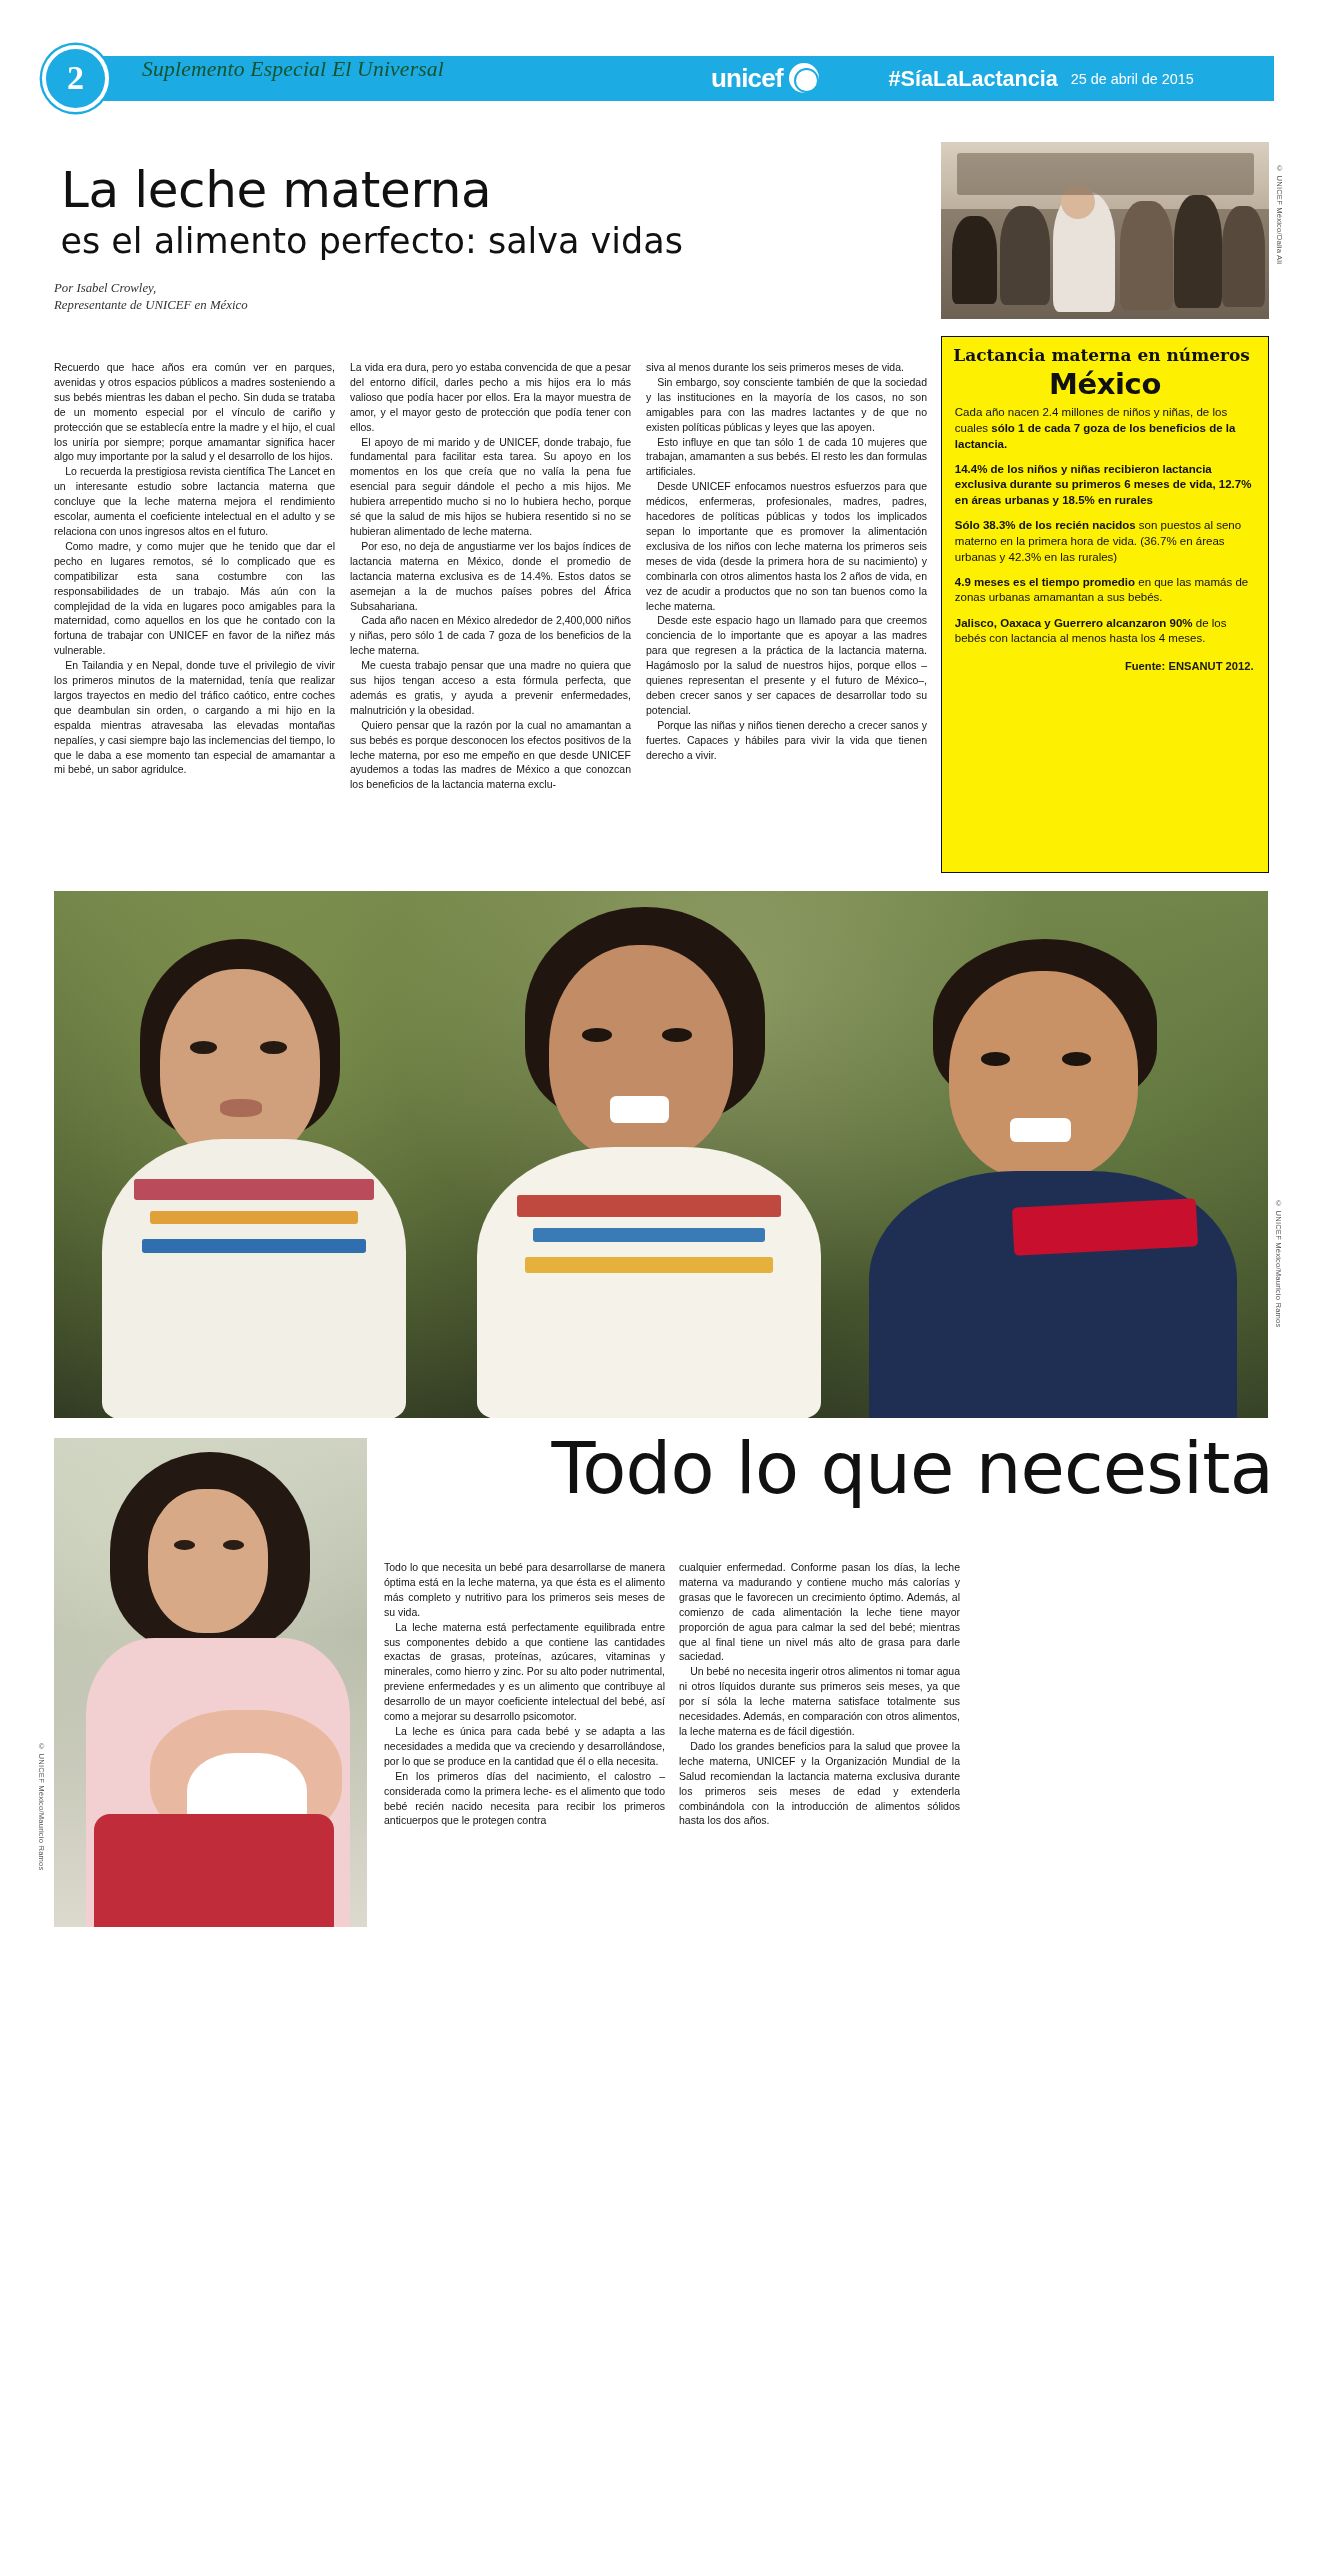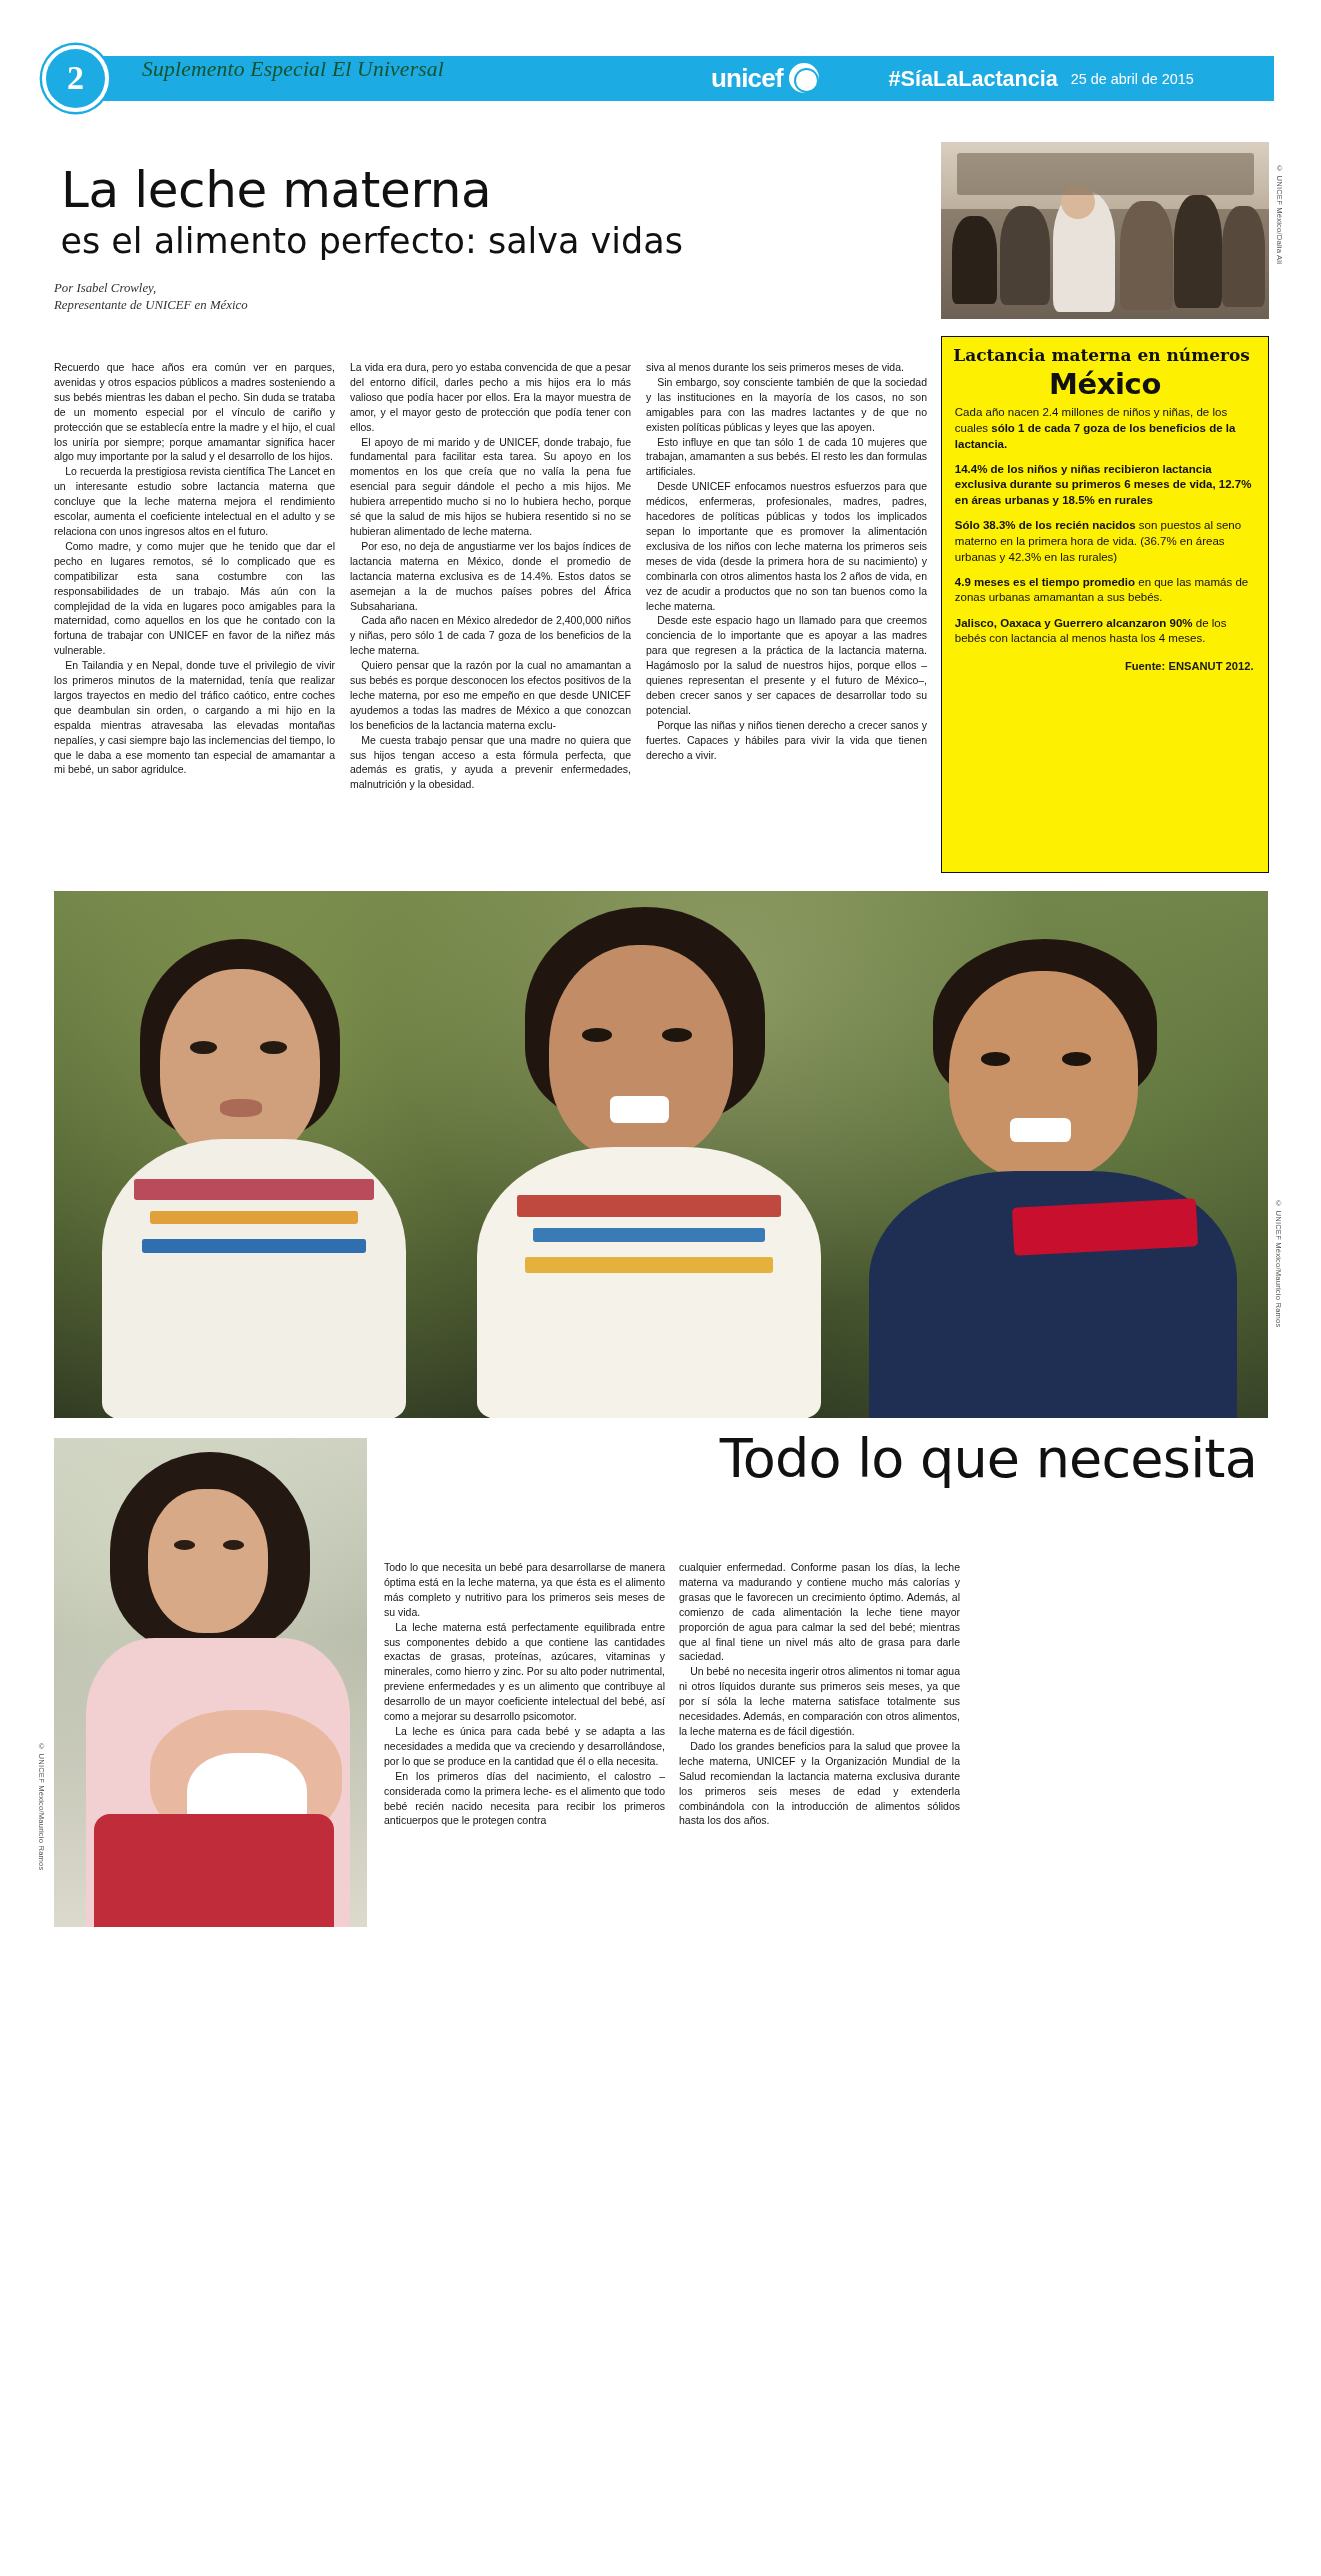--- a/index.html
+++ b/index.html
@@ -270,25 +270,25 @@
   }
   .mp-bg {
     position: absolute; inset: 0;
     background:
       radial-gradient(circle at 30% 15%, rgba(210,215,195,0.9) 0%, rgba(150,155,135,0) 55%),
       linear-gradient(180deg, #cfd2c2 0%, #b9bdab 40%, #dcd9cd 100%);
   }
 
   .section2-title {
     position: absolute;
-    left: 372px; top: 1430px;
+    left: 388px; top: 1430px;
     width: 885px;
     text-align: right;
     font-family: "DejaVu Sans", sans-serif;
-    font-size: 54px;
+    font-size: 72px;
     font-weight: normal;
     line-height: 1.06;
     color: #111;
     letter-spacing: -0.8px;
   }
 
   .col-b {
     position: absolute;
     top: 1560px;
     width: 281px;
@@ -348,22 +348,22 @@
     <p>Recuerdo que hace años era común ver en parques, avenidas y otros espacios públicos a madres sosteniendo a sus bebés mientras les daban el pecho. Sin duda se trataba de un momento especial por el vínculo de cariño y protección que se establecía entre la madre y el hijo, el cual los uniría por siempre; porque amamantar significa hacer algo muy importante por la salud y el desarrollo de los hijos.</p>
     <p>Lo recuerda la prestigiosa revista científica The Lancet en un interesante estudio sobre lactancia materna que concluye que la leche materna mejora el rendimiento escolar, aumenta el coeficiente intelectual en el adulto y se relaciona con unos ingresos altos en el futuro.</p>
     <p>Como madre, y como mujer que he tenido que dar el pecho en lugares remotos, sé lo complicado que es compatibilizar esta sana costumbre con las responsabilidades de un trabajo. Más aún con la complejidad de la vida en lugares poco amigables para la maternidad, como aquellos en los que he contado con la fortuna de trabajar con UNICEF en favor de la niñez más vulnerable.</p>
     <p>En Tailandia y en Nepal, donde tuve el privilegio de vivir los primeros minutos de la maternidad, tenía que realizar largos trayectos en medio del tráfico caótico, entre coches que deambulan sin orden, o cargando a mi hijo en la espalda mientras atravesaba las elevadas montañas nepalíes, y casi siempre bajo las inclemencias del tiempo, lo que le daba a ese momento tan especial de amamantar a mi bebé, un sabor agridulce.</p>
   </div>
   <div class="col" id="col2">
     <p>La vida era dura, pero yo estaba convencida de que a pesar del entorno difícil, darles pecho a mis hijos era lo más valioso que podía hacer por ellos. Era la mayor muestra de amor, y el mayor gesto de protección que podía tener con ellos.</p>
     <p>El apoyo de mi marido y de UNICEF, donde trabajo, fue fundamental para facilitar esta tarea. Su apoyo en los momentos en los que creía que no valía la pena fue esencial para seguir dándole el pecho a mis hijos. Me hubiera arrepentido mucho si no lo hubiera hecho, porque sé que la salud de mis hijos se hubiera resentido si no se hubieran alimentado de leche materna.</p>
     <p>Por eso, no deja de angustiarme ver los bajos índices de lactancia materna en México, donde el promedio de lactancia materna exclusiva es de 14.4%. Estos datos se asemejan a la de muchos países pobres del África Subsahariana.</p>
     <p>Cada año nacen en México alrededor de 2,400,000 niños y niñas, pero sólo 1 de cada 7 goza de los beneficios de la leche materna.</p>
+    <p>Me cuesta trabajo pensar que una madre no quiera que sus hijos tengan acceso a esta fórmula perfecta, que además es gratis, y ayuda a prevenir enfermedades, malnutrición y la obesidad.</p>
     <p>Quiero pensar que la razón por la cual no amamantan a sus bebés es porque desconocen los efectos positivos de la leche materna, por eso me empeño en que desde UNICEF ayudemos a todas las madres de México a que conozcan los beneficios de la lactancia materna exclu-</p>
-    <p>Me cuesta trabajo pensar que una madre no quiera que sus hijos tengan acceso a esta fórmula perfecta, que además es gratis, y ayuda a prevenir enfermedades, malnutrición y la obesidad.</p>
   </div>
   <div class="col" id="col3">
     <p>siva al menos durante los seis primeros meses de vida.</p>
     <p>Sin embargo, soy consciente también de que la sociedad y las instituciones en la mayoría de los casos, no son amigables para con las madres lactantes y de que no existen políticas públicas y leyes que las apoyen.</p>
     <p>Esto influye en que tan sólo 1 de cada 10 mujeres que trabajan, amamanten a sus bebés. El resto les dan formulas artificiales.</p>
     <p>Desde UNICEF enfocamos nuestros esfuerzos para que médicos, enfermeras, profesionales, madres, padres, hacedores de políticas públicas y todos los implicados sepan lo importante que es promover la alimentación exclusiva de los niños con leche materna los primeros seis meses de vida (desde la primera hora de su nacimiento) y combinarla con otros alimentos hasta los 2 años de vida, en vez de acudir a productos que no son tan buenos como la leche materna.</p>
     <p>Desde este espacio hago un llamado para que creemos conciencia de lo importante que es apoyar a las madres para que regresen a la práctica de la lactancia materna. Hagámoslo por la salud de nuestros hijos, porque ellos –quienes representan el presente y el futuro de México–, deben crecer sanos y ser capaces de desarrollar todo su potencial.</p>
     <p>Porque las niñas y niños tienen derecho a crecer sanos y fuertes. Capaces y hábiles para vivir la vida que tienen derecho a vivir.</p>
   </div>
 

